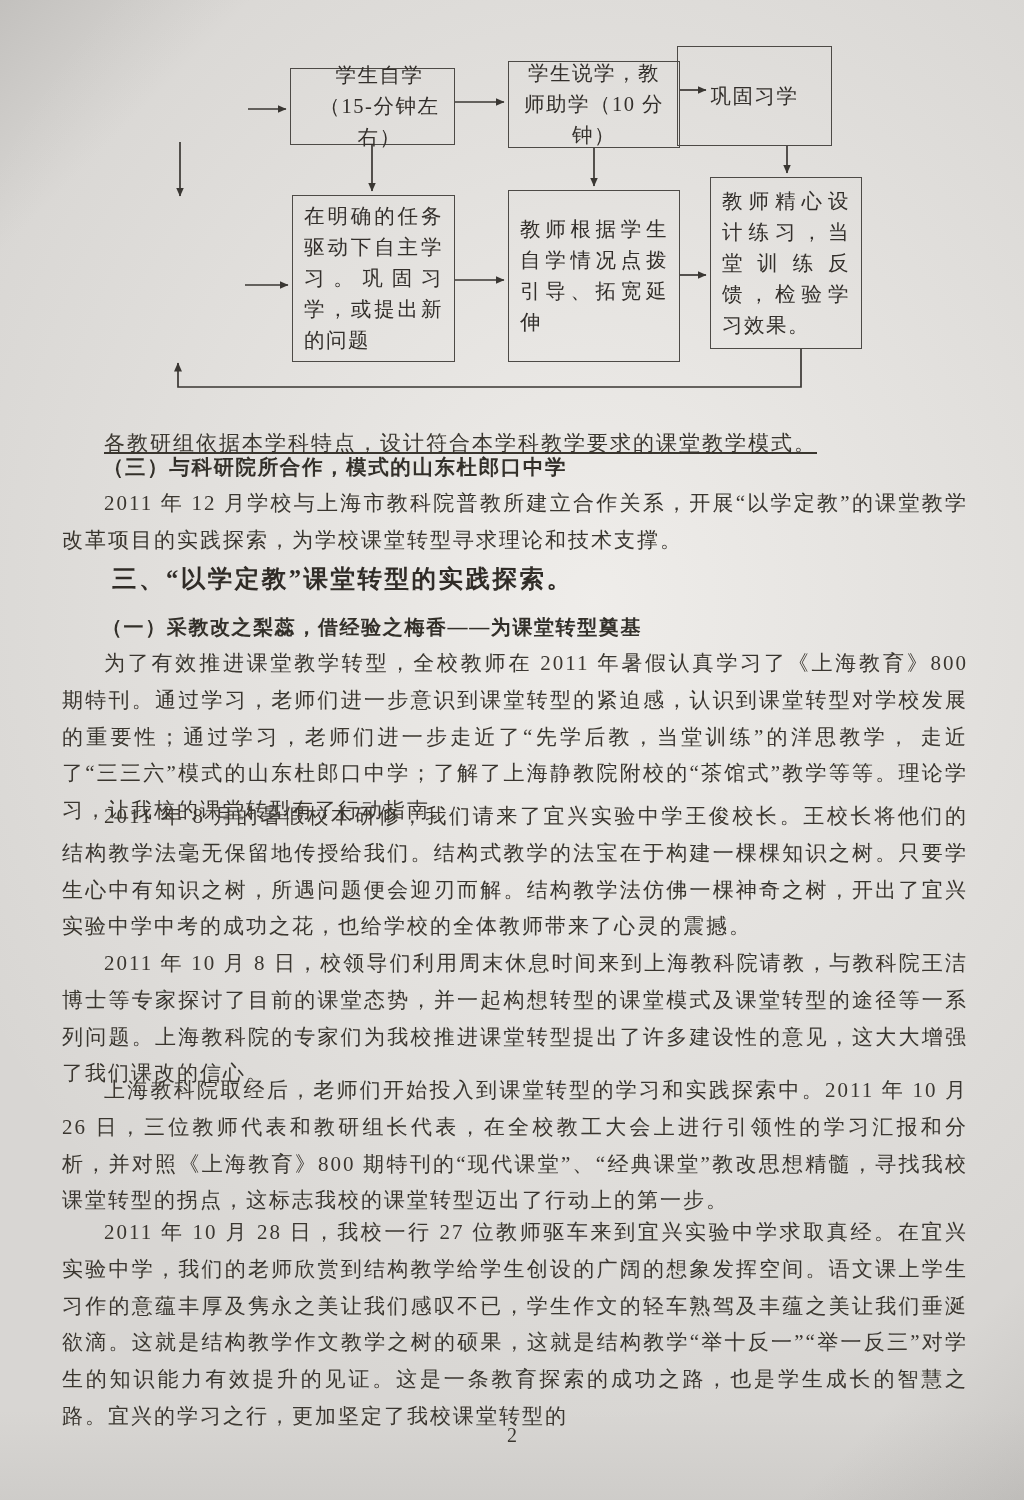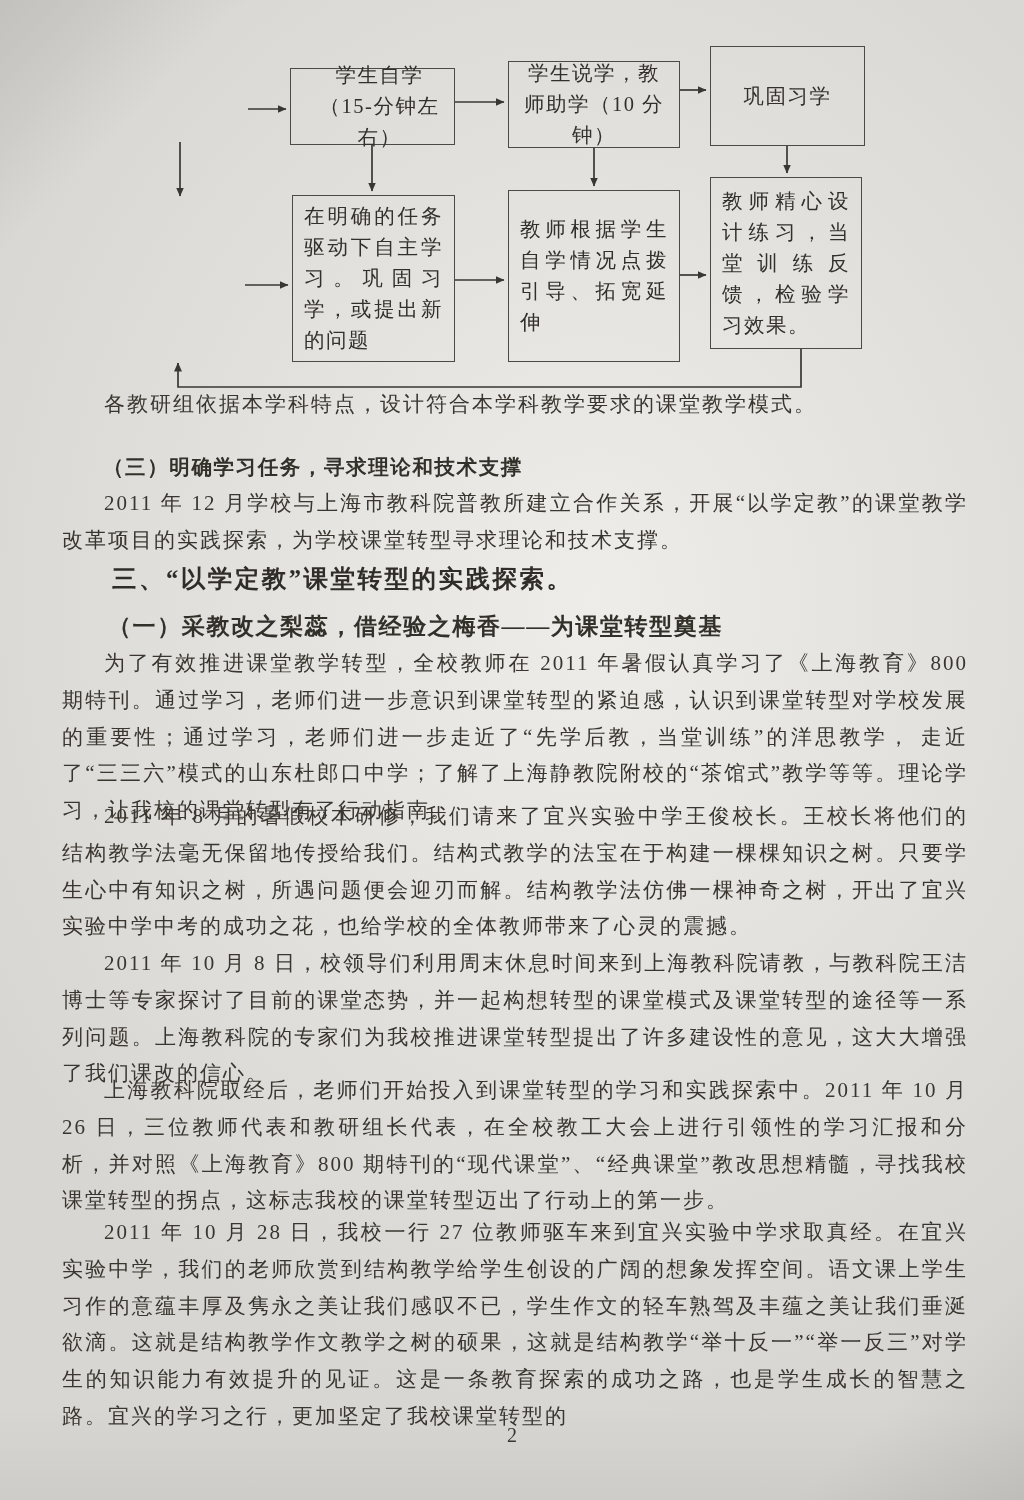--- a/index.html
+++ b/index.html
@@ -35,44 +35,44 @@
     color:#332f2b;
     display:flex; align-items:center;
     padding:6px 11px;
     text-align:justify;
   }
   .fc-box > span{ width:100%; }
   .fc-box.centered{ justify-content:center; text-align:center; }
   .b1{ left:27px;  top:36px;  width:136px; height:66px;  }
   .b2{ left:205px; top:28px;  width:165px; height:77px;padding-left:25px;  }
   .b3{ left:423px; top:21px;  width:172px; height:87px;  }
-  .b4{ left:625px; top:6px;   width:155px; height:100px; }
+  .b4{ left:592px; top:6px;   width:155px; height:100px; }
   .b5{ left:27px;  top:160px; width:133px; height:157px; }
   .b6{ left:207px; top:155px; width:163px; height:167px; }
   .b7{ left:423px; top:150px; width:172px; height:172px; }
   .b8{ left:625px; top:137px; width:152px; height:172px; }
 
   
   .txt{
     position:absolute; left:62px; width:906px;
     font-size:21px; line-height:36.8px;
     letter-spacing:2px;
     text-align:justify;
     text-indent:2em;
     color:#3a362f;
   }
-  .caption      { top:386px; }
+  .caption      { top:425px;text-decoration:underline; }
   .sub-heading  { top:449px; font-weight:bold; font-size:20.5px; letter-spacing:1.6px; color:#33302a; }
   .sec3-para    { top:485px; }
   .h2-heading{
     position:absolute; left:112px; top:562px;
     font-size:24.5px; font-weight:bold; letter-spacing:2.5px;
     color:#302c27; text-indent:0;
   }
-  .sub1-heading { top:609px; font-weight:bold; font-size:23px; letter-spacing:1.6px; color:#33302a; }
+  .sub1-heading { top:609px; font-weight:bold; font-size:20px; letter-spacing:1.6px; color:#33302a; }
   .p1{ top:645px; }
   .p2{ top:798px; }
   .p3{ top:945px; }
   .p4{ top:1072px; }
   .p5{ top:1214px; }
   .page-number{
     position:absolute; left:0; top:1424px; width:100%;
     text-align:center; font-size:20px; letter-spacing:0;
     color:#3a362f;
   }
@@ -119,21 +119,21 @@
     <div class="fc-box b7">
         <span>教师根据学生自学情况点拨引导、拓宽延伸</span>
       </div>
     <div class="fc-box b8">
         <span>教师精心设计练习，当堂训练反馈，检验学习效果。</span>
       </div>
   </div>
 
   <div class="txt caption">各教研组依据本学科特点，设计符合本学科教学要求的课堂教学模式。</div>
 
-  <div class="txt sub-heading">（三）明确学习任务，寻求理论和技术支撑</div>
+  <div class="txt sub-heading">（三）与科研院所合作，模式的山东杜郎口中学</div>
 
   <div class="txt sec3-para">2011 年 12 月学校与上海市教科院普教所建立合作关系，开展“以学定教”的课堂教学改革项目的实践探索，为学校课堂转型寻求理论和技术支撑。</div>
 
   <div class="h2-heading">三、“以学定教”课堂转型的实践探索。</div>
 
   <div class="txt sub1-heading">（一）采教改之梨蕊，借经验之梅香——为课堂转型奠基</div>
 
   <div class="txt p1">为了有效推进课堂教学转型，全校教师在 2011 年暑假认真学习了《上海教育》800 期特刊。通过学习，老师们进一步意识到课堂转型的紧迫感，认识到课堂转型对学校发展的重要性；通过学习，老师们进一步走近了“先学后教，当堂训练”的洋思教学， 走近了“三三六”模式的山东杜郎口中学；了解了上海静教院附校的“茶馆式”教学等等。理论学习，让我校的课堂转型有了行动指南。</div>
   <div class="txt p2">2011 年 8 月的暑假校本研修，我们请来了宜兴实验中学王俊校长。王校长将他们的结构教学法毫无保留地传授给我们。结构式教学的法宝在于构建一棵棵知识之树。只要学生心中有知识之树，所遇问题便会迎刃而解。结构教学法仿佛一棵神奇之树，开出了宜兴实验中学中考的成功之花，也给学校的全体教师带来了心灵的震撼。</div>
   <div class="txt p3">2011 年 10 月 8 日，校领导们利用周末休息时间来到上海教科院请教，与教科院王洁博士等专家探讨了目前的课堂态势，并一起构想转型的课堂模式及课堂转型的途径等一系列问题。上海教科院的专家们为我校推进课堂转型提出了许多建设性的意见，这大大增强了我们课改的信心。</div>

